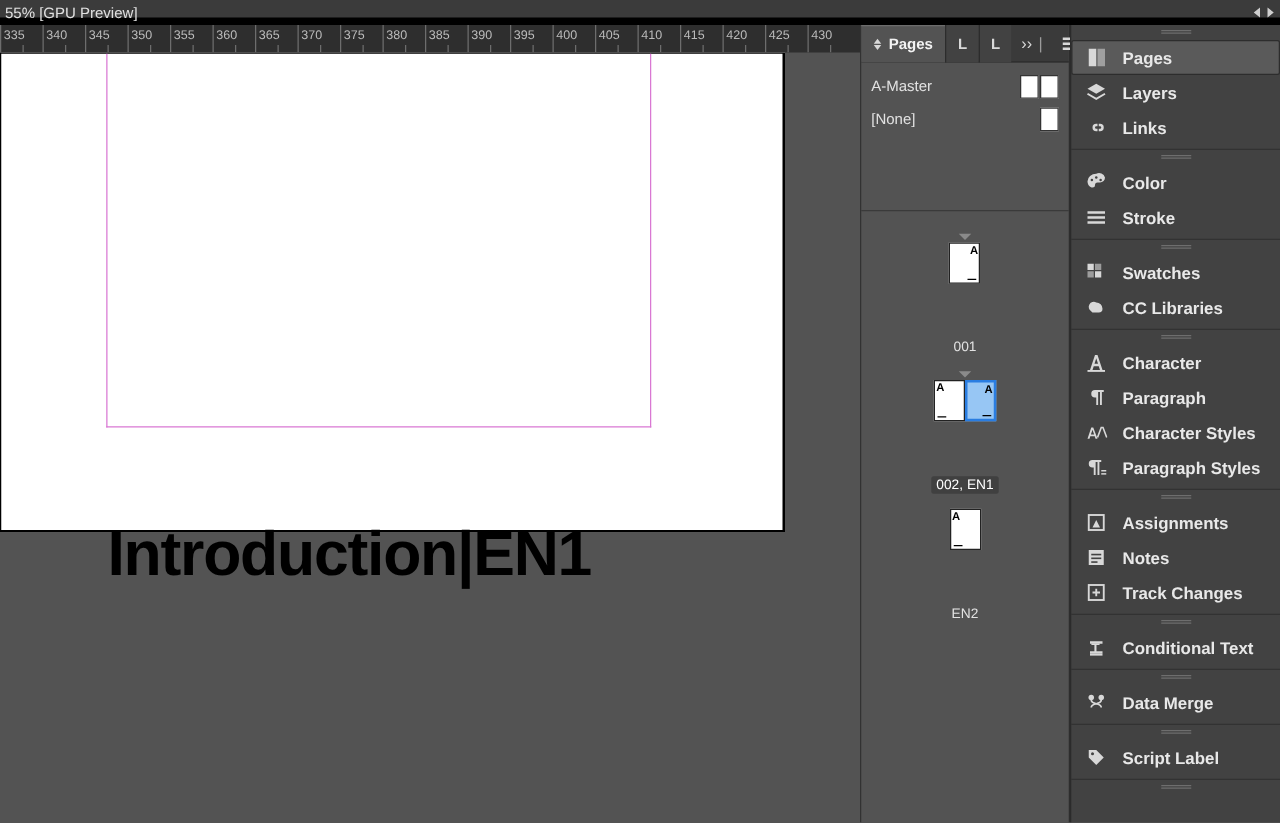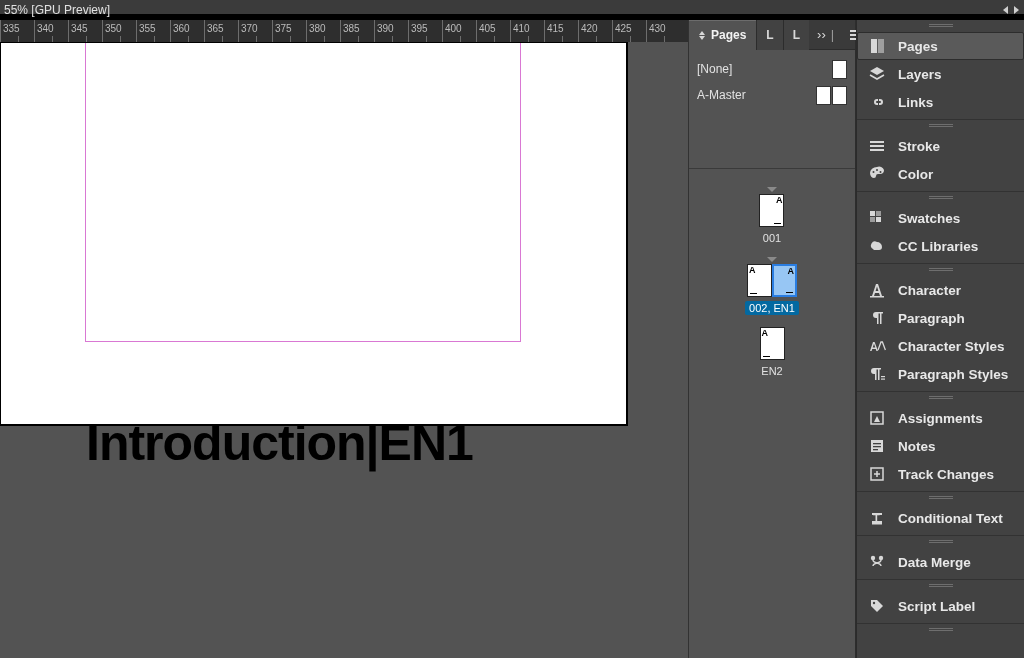--- a/index.html
+++ b/index.html
@@ -37,22 +37,22 @@
   .pages-panel .tabs .menu-icon { padding:0 8px; display:flex; align-items:center; }
 
   .masters { padding:6px 8px 60px 8px; border-bottom:1px solid #3a3a3a; position:relative; }
   .master-row { display:flex; align-items:center; justify-content:space-between; height:26px; font-size:12px; color:#e2e2e2;}
   .master-row .thumbs { display:flex; }
   .mt { width:15px; height:19px; background:#fff; border:1px solid #333; }
   .mt + .mt { margin-left:1px; }
 
   .spread-area { padding:18px 0; display:flex; flex-direction:column; align-items:center; gap:12px; }
   .spread-item { display:flex; flex-direction:column; align-items:center; gap:4px; }
-  .spread-item .label { font-size:11px; color:#e2e2e2; padding:1px 4px; border-radius:2px;}
-  .spread-item.selected .label { background:#0369a1; color:#fff; }
+  .spread-item .label { font-size:11px; color:#e2e2e2; padding:1px 4px; border-radius:2px;margin-top:40px;}
+  .spread-item.selected .label { background:#404040; color:#fff; }
   .spread-item .arrow-down { width:0;height:0;border-left:5px solid transparent;border-right:5px solid transparent;border-top:5px solid #8a8a8a; margin-bottom:-2px;}
   .page-thumb { width:25px; height:33px; background:#fff; border:1px solid #222; position:relative; }
   .page-thumb.sel { background:#97c6f4; border:2px solid #2a7de1; }
   .page-thumb .amark { position:absolute; top:0; right:1px; font-size:9px; font-weight:bold; color:#000; }
   .page-thumb .amark.l { left:1px; right:auto; }
   .page-thumb .foot { position:absolute; bottom:2px; right:2px; width:7px; height:1.5px; background:#000; }
   .page-thumb .foot.l { left:2px; right:auto; }
   .spread { display:flex; }
 
   
@@ -166,29 +166,29 @@
     </div>
     <div class="menu-icon">
       <svg width="14" height="12" viewBox="0 0 14 12">
           <path d="M0 2h14M0 6h14M0 10h14" stroke="#d8d8d8" stroke-width="2"></path>
         </svg>
     </div>
   </div>
 
   <div class="masters" id="masters">
       <div class="master-row">
-        <span>[None]</span>
-        <div class="thumbs">
-          <div class="mt"></div>
-        </div>
-      </div>
-      <div class="master-row">
         <span>A-Master</span>
         <div class="thumbs">
           <div class="mt"></div>
+          <div class="mt"></div>
+        </div>
+      </div>
+      <div class="master-row">
+        <span>[None]</span>
+        <div class="thumbs">
           <div class="mt"></div>
         </div>
       </div>
     </div>
   <div class="spread-area" id="spreads">
       <div class="spread-item">
         <div class="arrow-down"></div>
         <div class="spread">
           <div class="page-thumb">
             <span class="amark">A</span>
@@ -255,38 +255,38 @@
         <span>Links</span>
       </div>
     </div>
     <div class="grip">
       <span></span>
     </div>
     <div class="group">
       <div class="entry">
         <span class="icon">
           <svg viewBox="0 0 18 18">
-            <rect x="2" y="4" width="14" height="2" fill="currentColor"></rect>
-            <rect x="2" y="8" width="14" height="2" fill="currentColor"></rect>
-            <rect x="2" y="12" width="14" height="2" fill="currentColor"></rect>
-          </svg>
-        </span>
-        <span>Stroke</span>
-      </div>
-      <div class="entry">
-        <span class="icon">
-          <svg viewBox="0 0 18 18">
             <path d="M9 2a7 6 0 00-7 6c0 3 2 5 4 5a2 2 0 002-2 2 2 0 012-2h2a4 4 0 004-4 5 5 0 00-7-3z" fill="currentColor"></path>
             <circle cx="5.5" cy="7" r="1" fill="#424242"></circle>
             <circle cx="9" cy="5" r="1" fill="#424242"></circle>
             <circle cx="12.5" cy="7" r="1" fill="#424242"></circle>
           </svg>
         </span>
         <span>Color</span>
       </div>
+      <div class="entry">
+        <span class="icon">
+          <svg viewBox="0 0 18 18">
+            <rect x="2" y="4" width="14" height="2" fill="currentColor"></rect>
+            <rect x="2" y="8" width="14" height="2" fill="currentColor"></rect>
+            <rect x="2" y="12" width="14" height="2" fill="currentColor"></rect>
+          </svg>
+        </span>
+        <span>Stroke</span>
+      </div>
     </div>
     <div class="grip">
       <span></span>
     </div>
     <div class="group">
       <div class="entry">
         <span class="icon">
           <svg viewBox="0 0 18 18">
             <rect x="2" y="2" width="5" height="5" fill="currentColor"></rect>
             <rect x="8" y="2" width="5" height="5" fill="currentColor" opacity="0.6"></rect>

